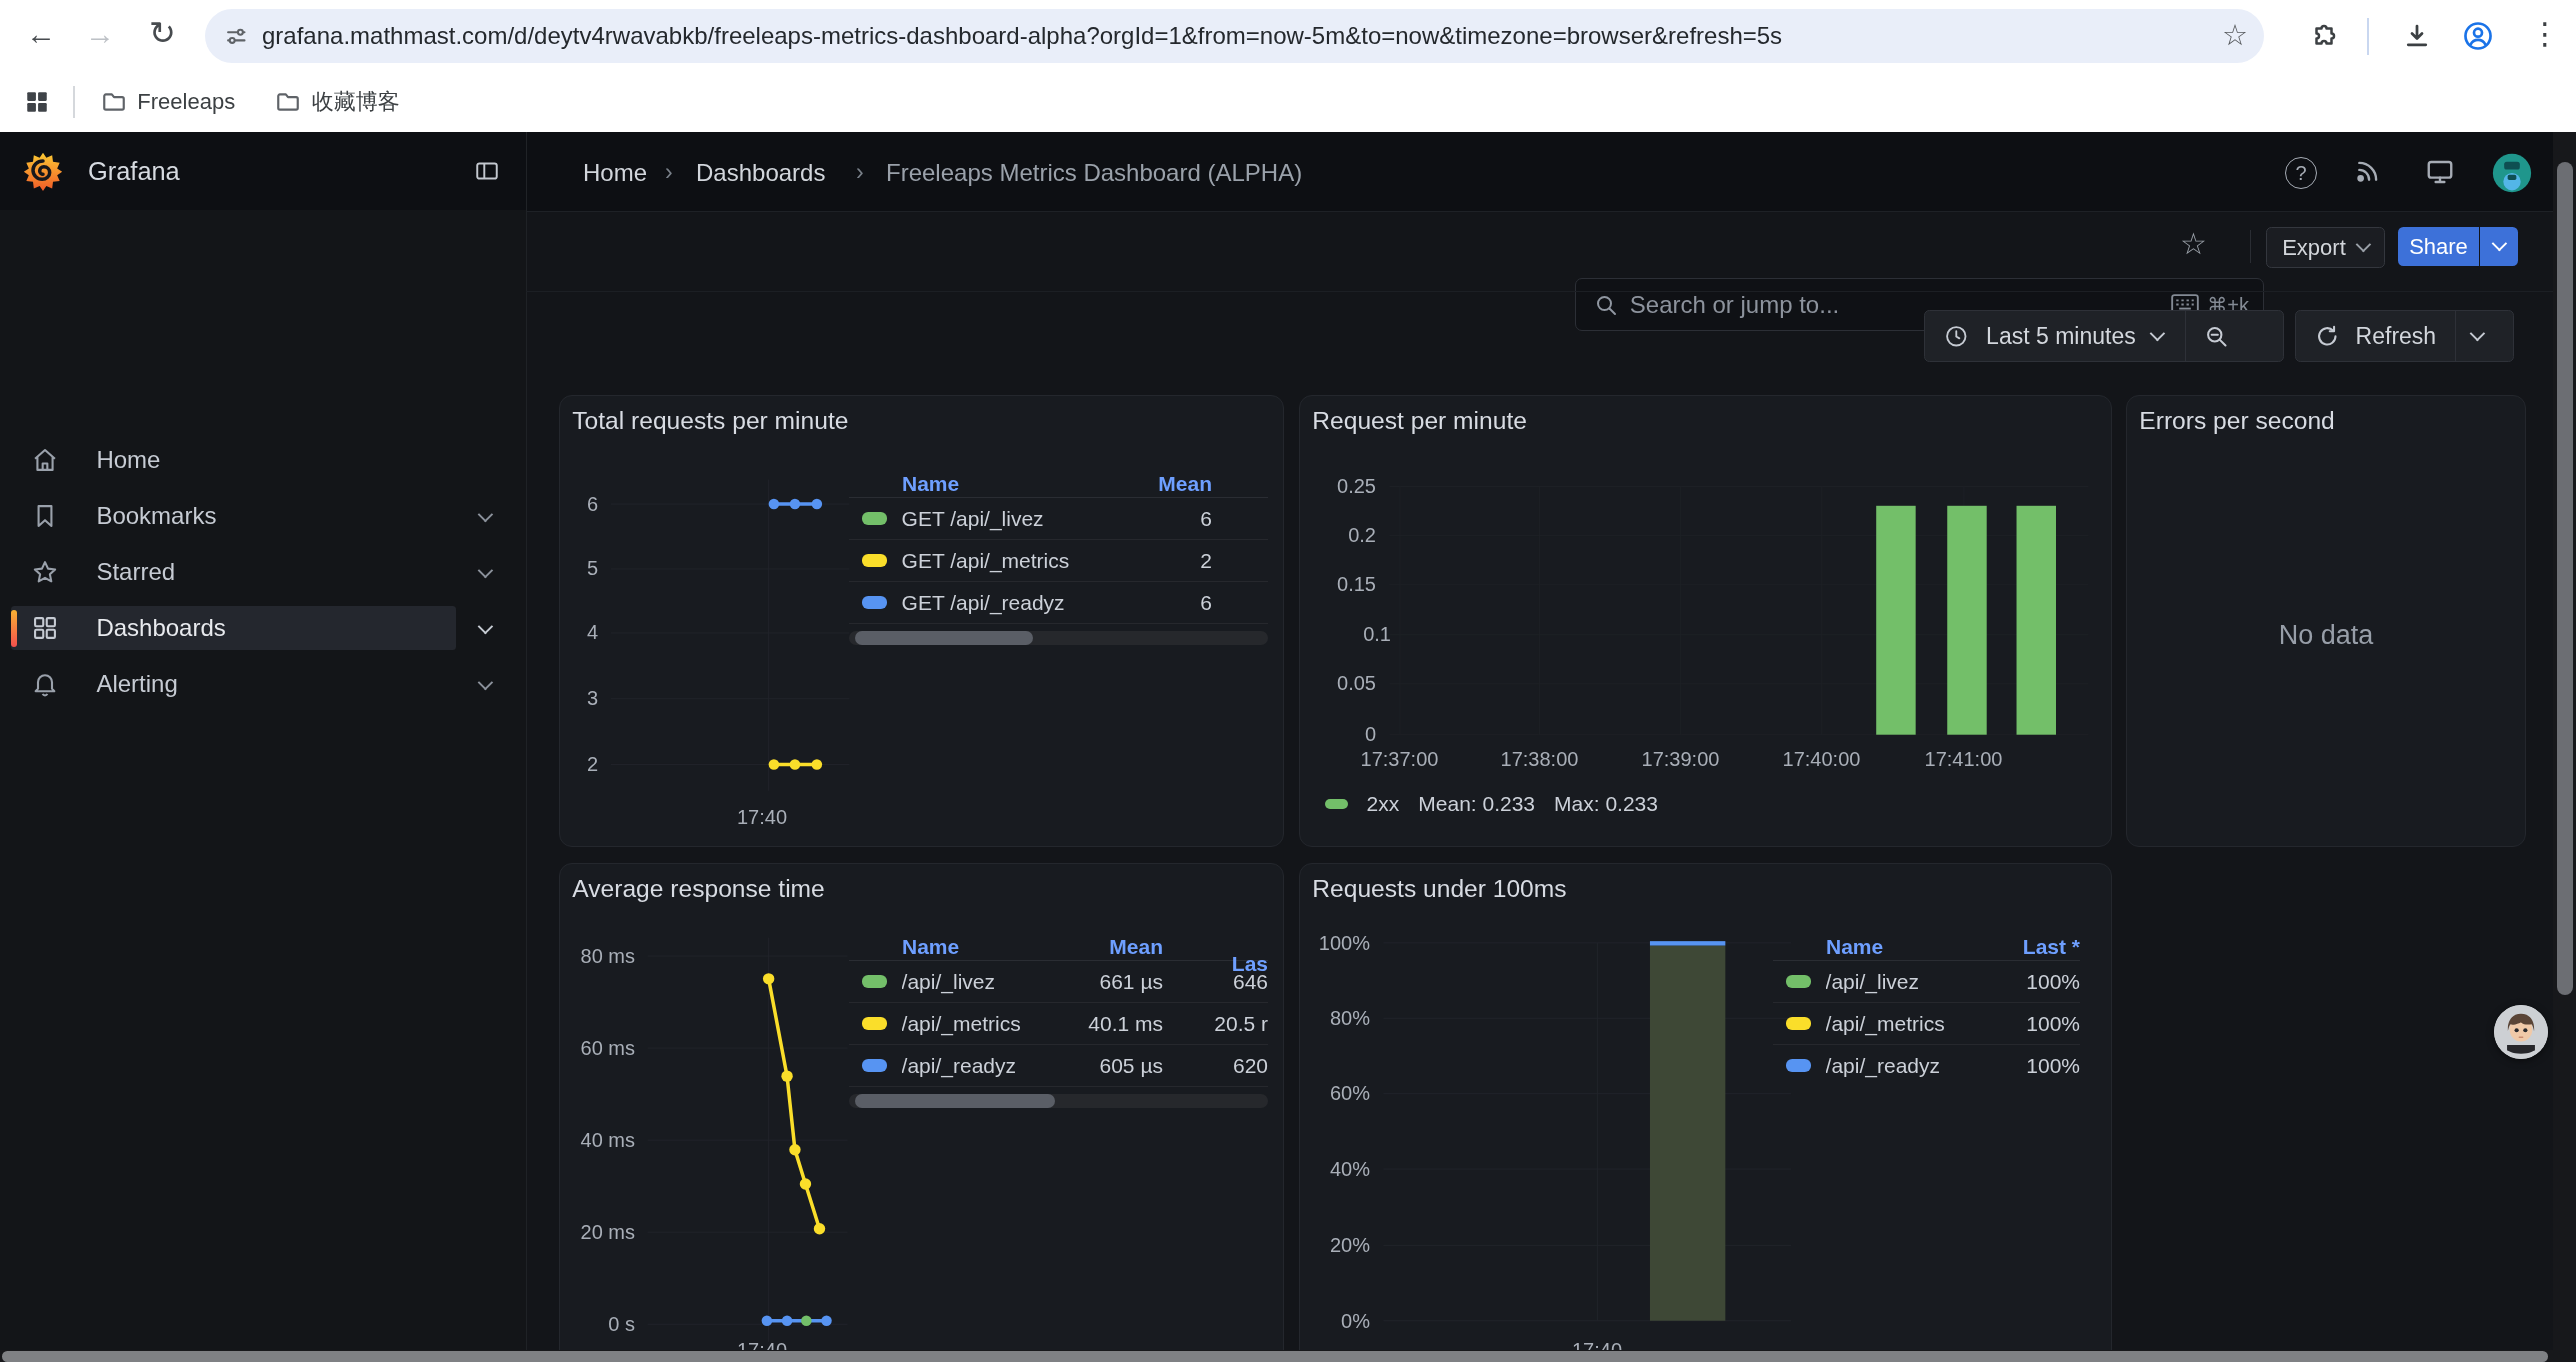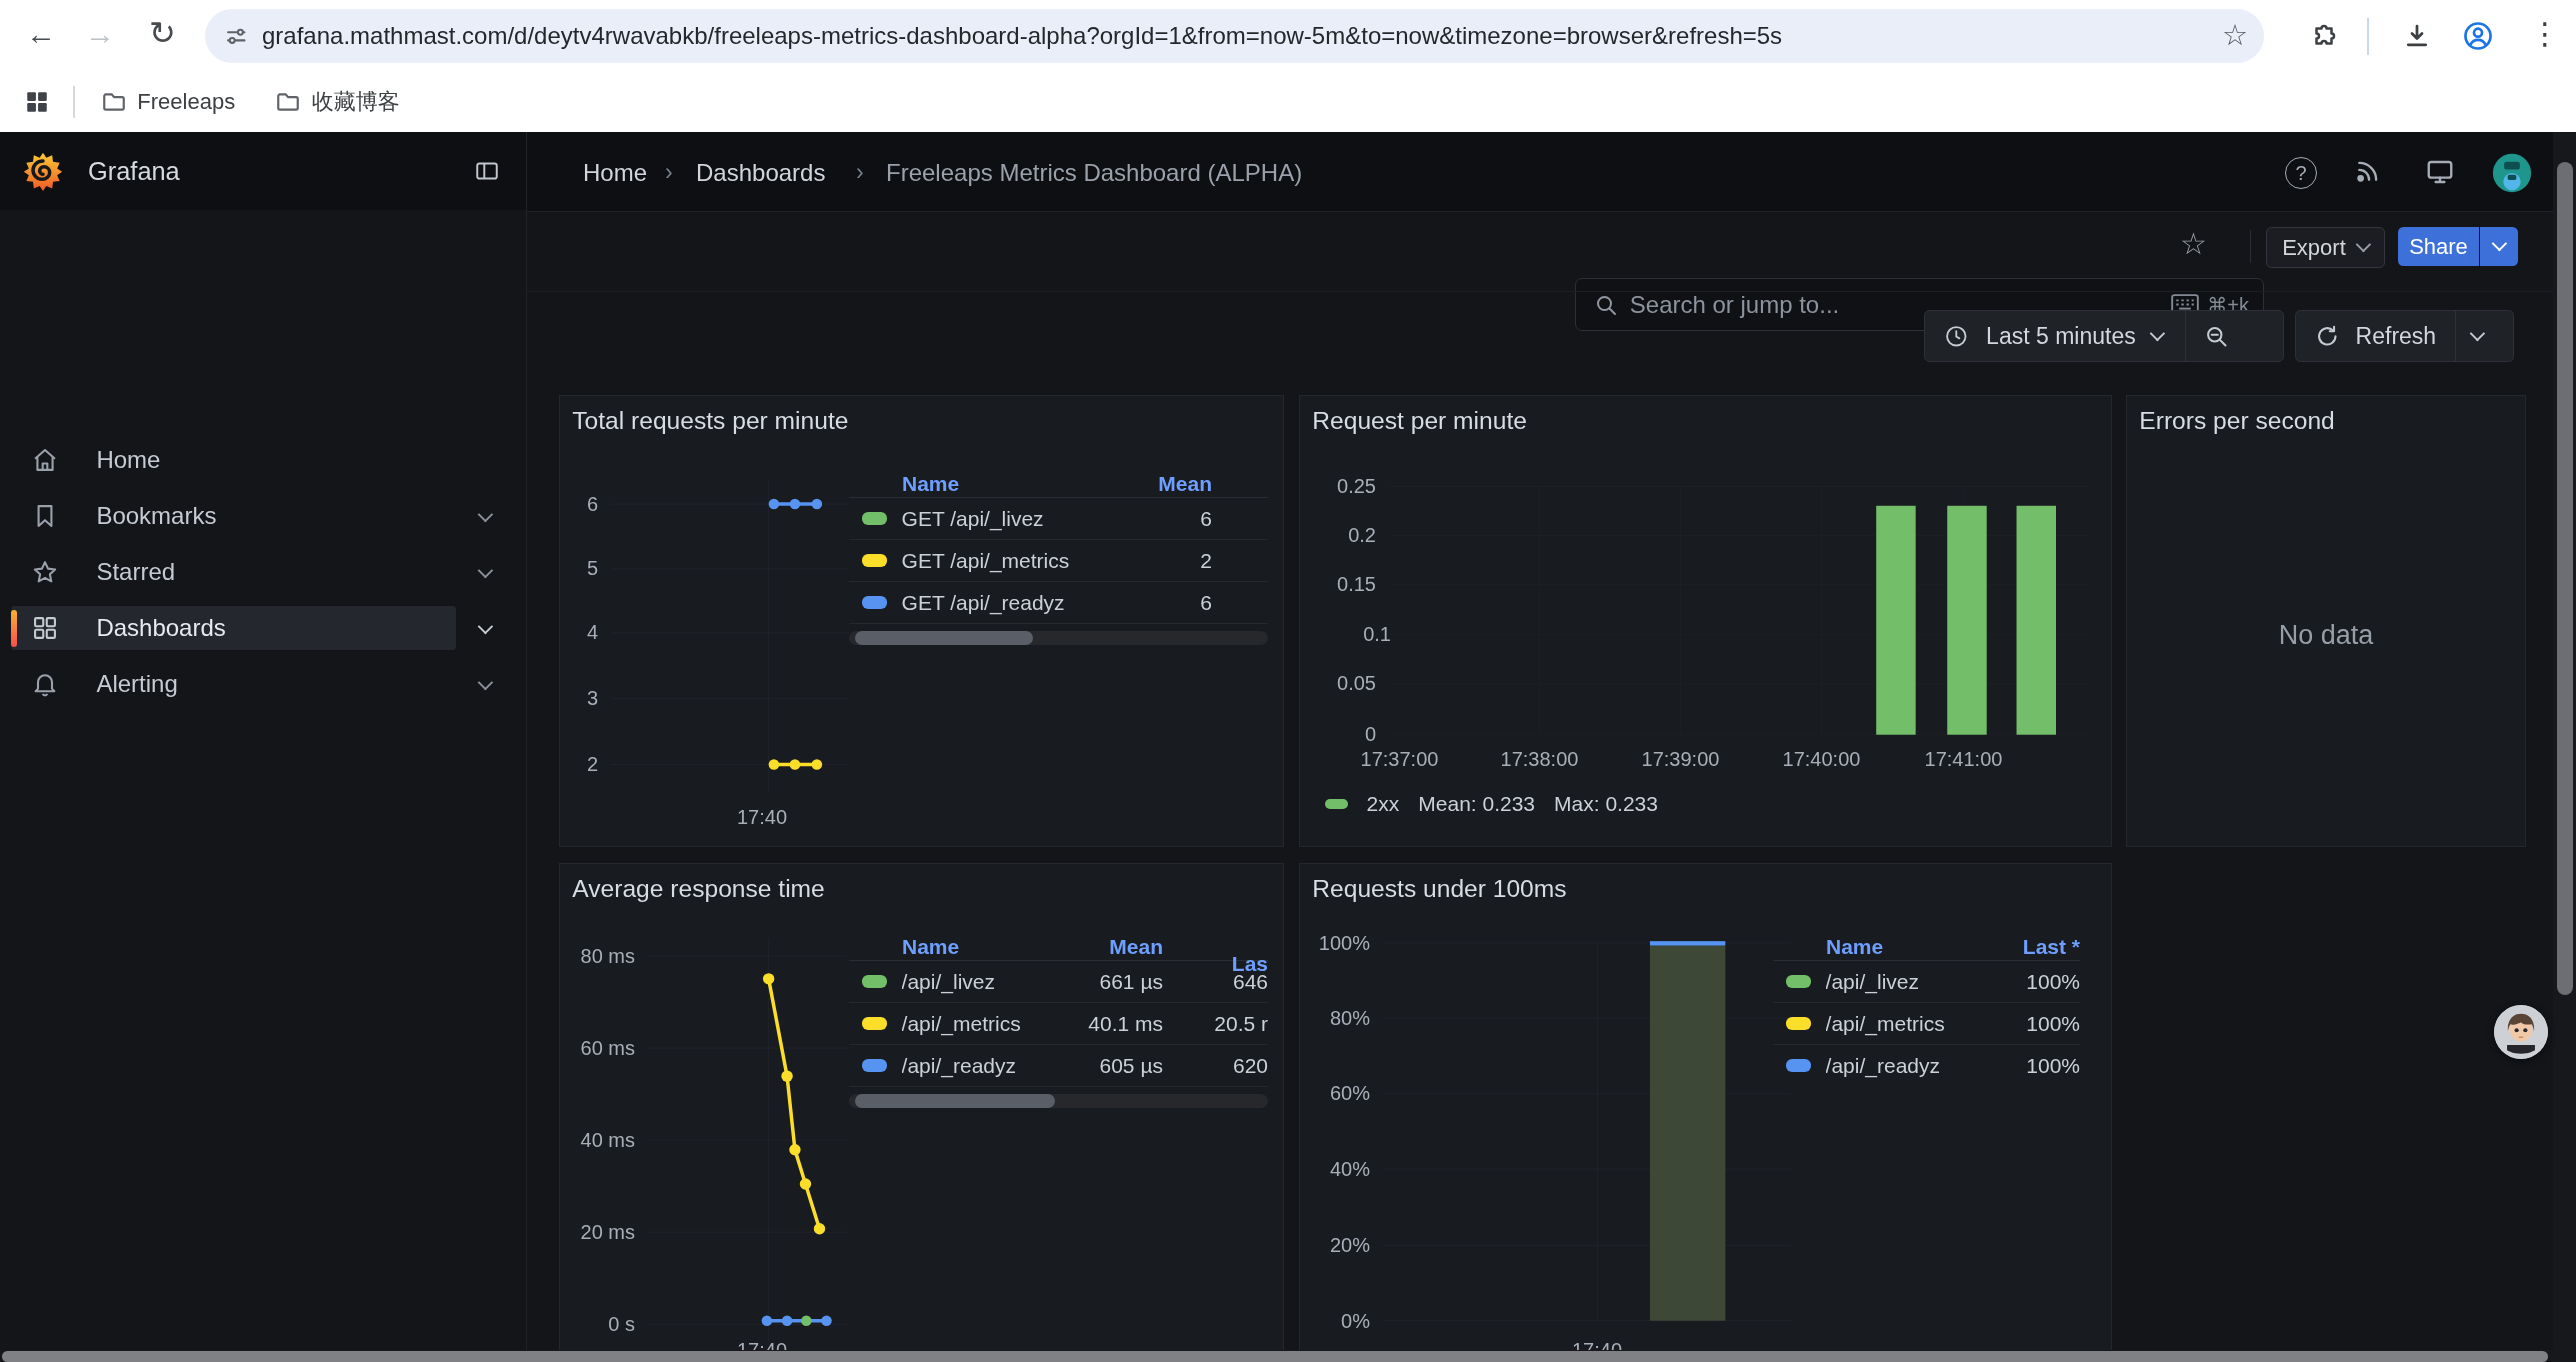--- a/index.html
+++ b/index.html
@@ -30,21 +30,21 @@
   .abar{position:absolute;left:0;top:3.5px;width:6.1px;height:37px;border-radius:3.5px;background:linear-gradient(180deg,#f8b133,#f4504d);}
   .chev{width:11.4px;height:11.4px;border-right:2.6px solid currentColor;border-bottom:2.6px solid currentColor;transform:rotate(45deg);display:inline-block;}
   .chev.sm{width:8.8px;height:8.8px;border-width:2.2px;}
   
   .btn{display:flex;align-items:center;justify-content:center;gap:12.3px;border-radius:5.3px;font-size:22px;}
   .btn.ghost{background:#1b1d22;border:0.9px solid #34373e;color:#d3d6db;}
   .btn.blue{background:#3d71d9;color:#ffffff;font-weight:500;}
   .tgroup{position:absolute;top:310px;height:50px;background:#1f2227;border:0.9px solid #2e3138;border-radius:5.3px;display:flex;align-items:center;color:#d3d7dd;font-size:23px;}
   .tdiv{width:0.9px;height:100%;background:#2e3138;}
   
-  .panel{position:absolute;background:#181b20;border:0.9px solid #24272d;border-radius:0;box-sizing:border-box;}
+  .panel{position:absolute;background:#181b20;border:0.9px solid #24272d;border-radius:13px;box-sizing:border-box;}
   .ptitle{position:absolute;left:12.3px;top:10.5px;margin:0;font-size:24.6px;font-weight:500;color:#d8dce3;}
   .yt{position:absolute;font-size:20px;color:#a9afb8;text-align:right;line-height:24.6px;height:24.6px;}
   .xt{position:absolute;font-size:20px;color:#a9afb8;text-align:center;line-height:24.6px;height:24.6px;}
   .legend{position:absolute;font-size:21px;color:#ccd1d9;}
   .lhead{display:flex;align-items:center;height:26px;border-bottom:0.9px solid #2a2d33;color:#6e9fff;font-weight:600;}
   .lrow{display:flex;align-items:center;height:41px;border-bottom:0.9px solid #26282d;}
   .lrow:last-of-type{border-bottom:none;}
   .pill{width:24.6px;height:12.3px;border-radius:6.1px;margin-left:13px;flex:0 0 auto;}
   .lname{margin-left:15px;flex:1;white-space:nowrap;overflow:hidden;}
   .lval{text-align:right;white-space:nowrap;}

